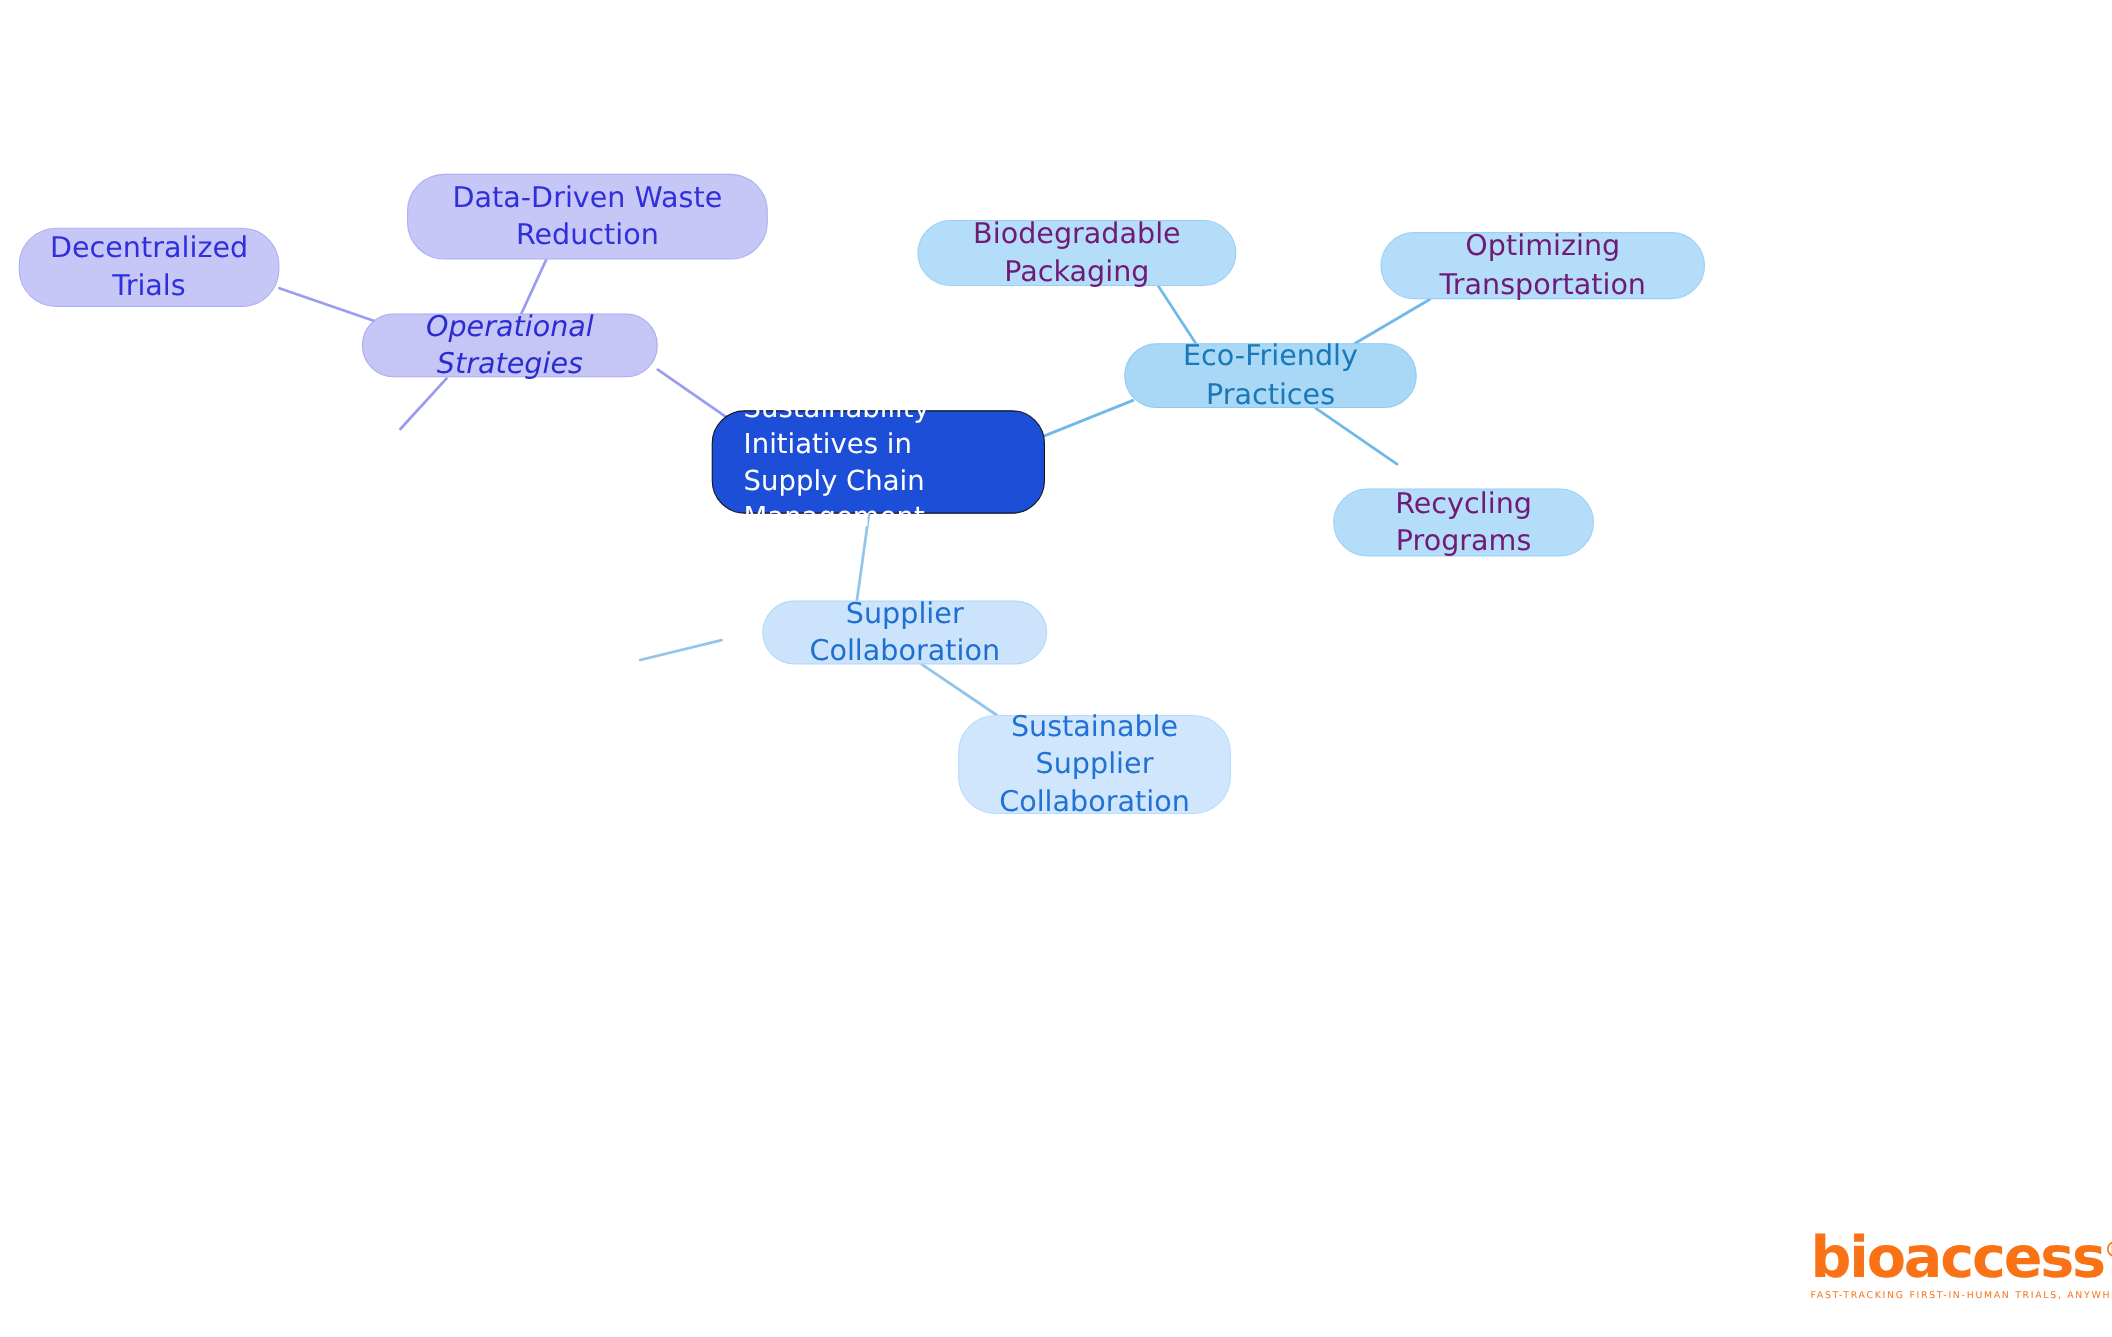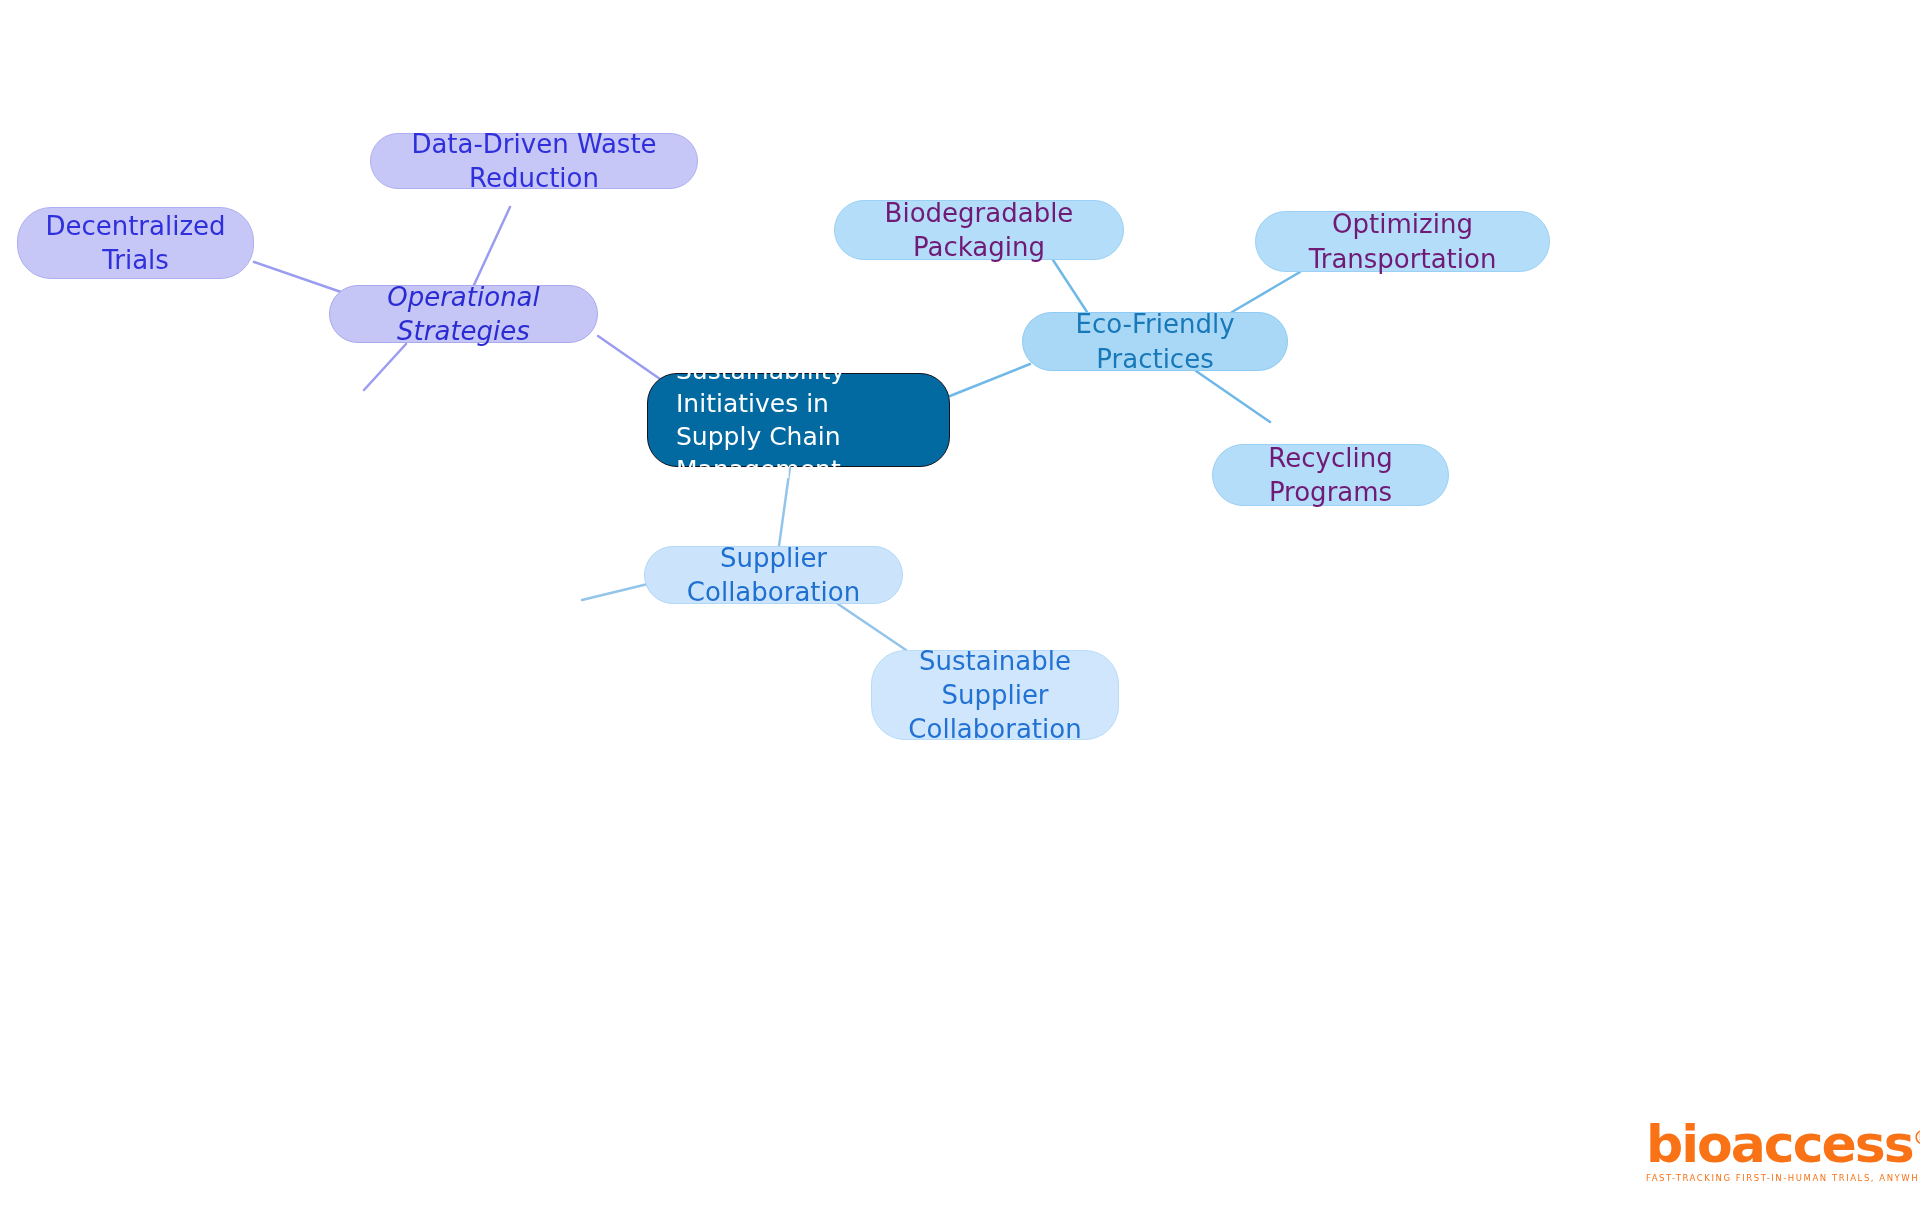--- a/index.html
+++ b/index.html
@@ -36,21 +36,21 @@
     justify-content: center;
     text-align: center;
     border-radius: 34px;
     border-style: solid;
     border-width: 1.5px;
     line-height: 1.32;
     white-space: pre-line;
     padding: 6px 14px;
   }
   .node.root {
-    background: #0369a1;
+    background: #1d4ed8;
     border-color: #11141c;
     color: #ffffff;
     font-size: 25px;
     text-align: left;
     justify-content: flex-start;
     border-radius: 30px;
     padding: 2px 28px;
   }
   .node.purple-branch {
     background: #c5c6f5;
@@ -141,38 +141,38 @@
     <span>Sustainability Initiatives in
 Supply Chain Management</span>
   </div>
 
   <div class="node purple-branch" style="left:329px; top:285px; width:269px; height:58px;font-style:italic;">
     <span>Operational Strategies</span>
   </div>
   <div class="node purple-leaf" style="left:17px; top:207px; width:237px; height:72px;">
     <span>Decentralized Trials</span>
   </div>
-  <div class="node purple-leaf" style="left:370px; top:133px; width:328px; height:56px;">
+  <div class="node purple-leaf" style="left:370px; top:158px; width:328px; height:78px;">
     <span>Data-Driven Waste Reduction</span>
   </div>
 
   <div class="node blue-branch" style="left:1022px; top:312px; width:266px; height:59px;">
     <span>Eco-Friendly Practices</span>
   </div>
   <div class="node blue-leaf" style="left:834px; top:200px; width:290px; height:60px;">
     <span>Biodegradable Packaging</span>
   </div>
   <div class="node blue-leaf" style="left:1255px; top:211px; width:295px; height:61px;">
     <span>Optimizing Transportation</span>
   </div>
   <div class="node blue-leaf" style="left:1212px; top:444px; width:237px; height:62px;">
     <span>Recycling Programs</span>
   </div>
 
-  <div class="node blue-branch-light" style="left:644px; top:546px; width:259px; height:58px;">
+  <div class="node blue-branch-light" style="left:693px; top:546px; width:259px; height:58px;">
     <span>Supplier Collaboration</span>
   </div>
   <div class="node blue-leaf-light" style="left:871px; top:650px; width:248px; height:90px;">
     <span>Sustainable Supplier
 Collaboration</span>
   </div>
 
   <div id="logo">
     <div class="logo-word"><span>bioaccess</span><span class="logo-reg">®</span></div>
     <div class="logo-tag">FAST-TRACKING FIRST-IN-HUMAN TRIALS, ANYWHERE</div>

